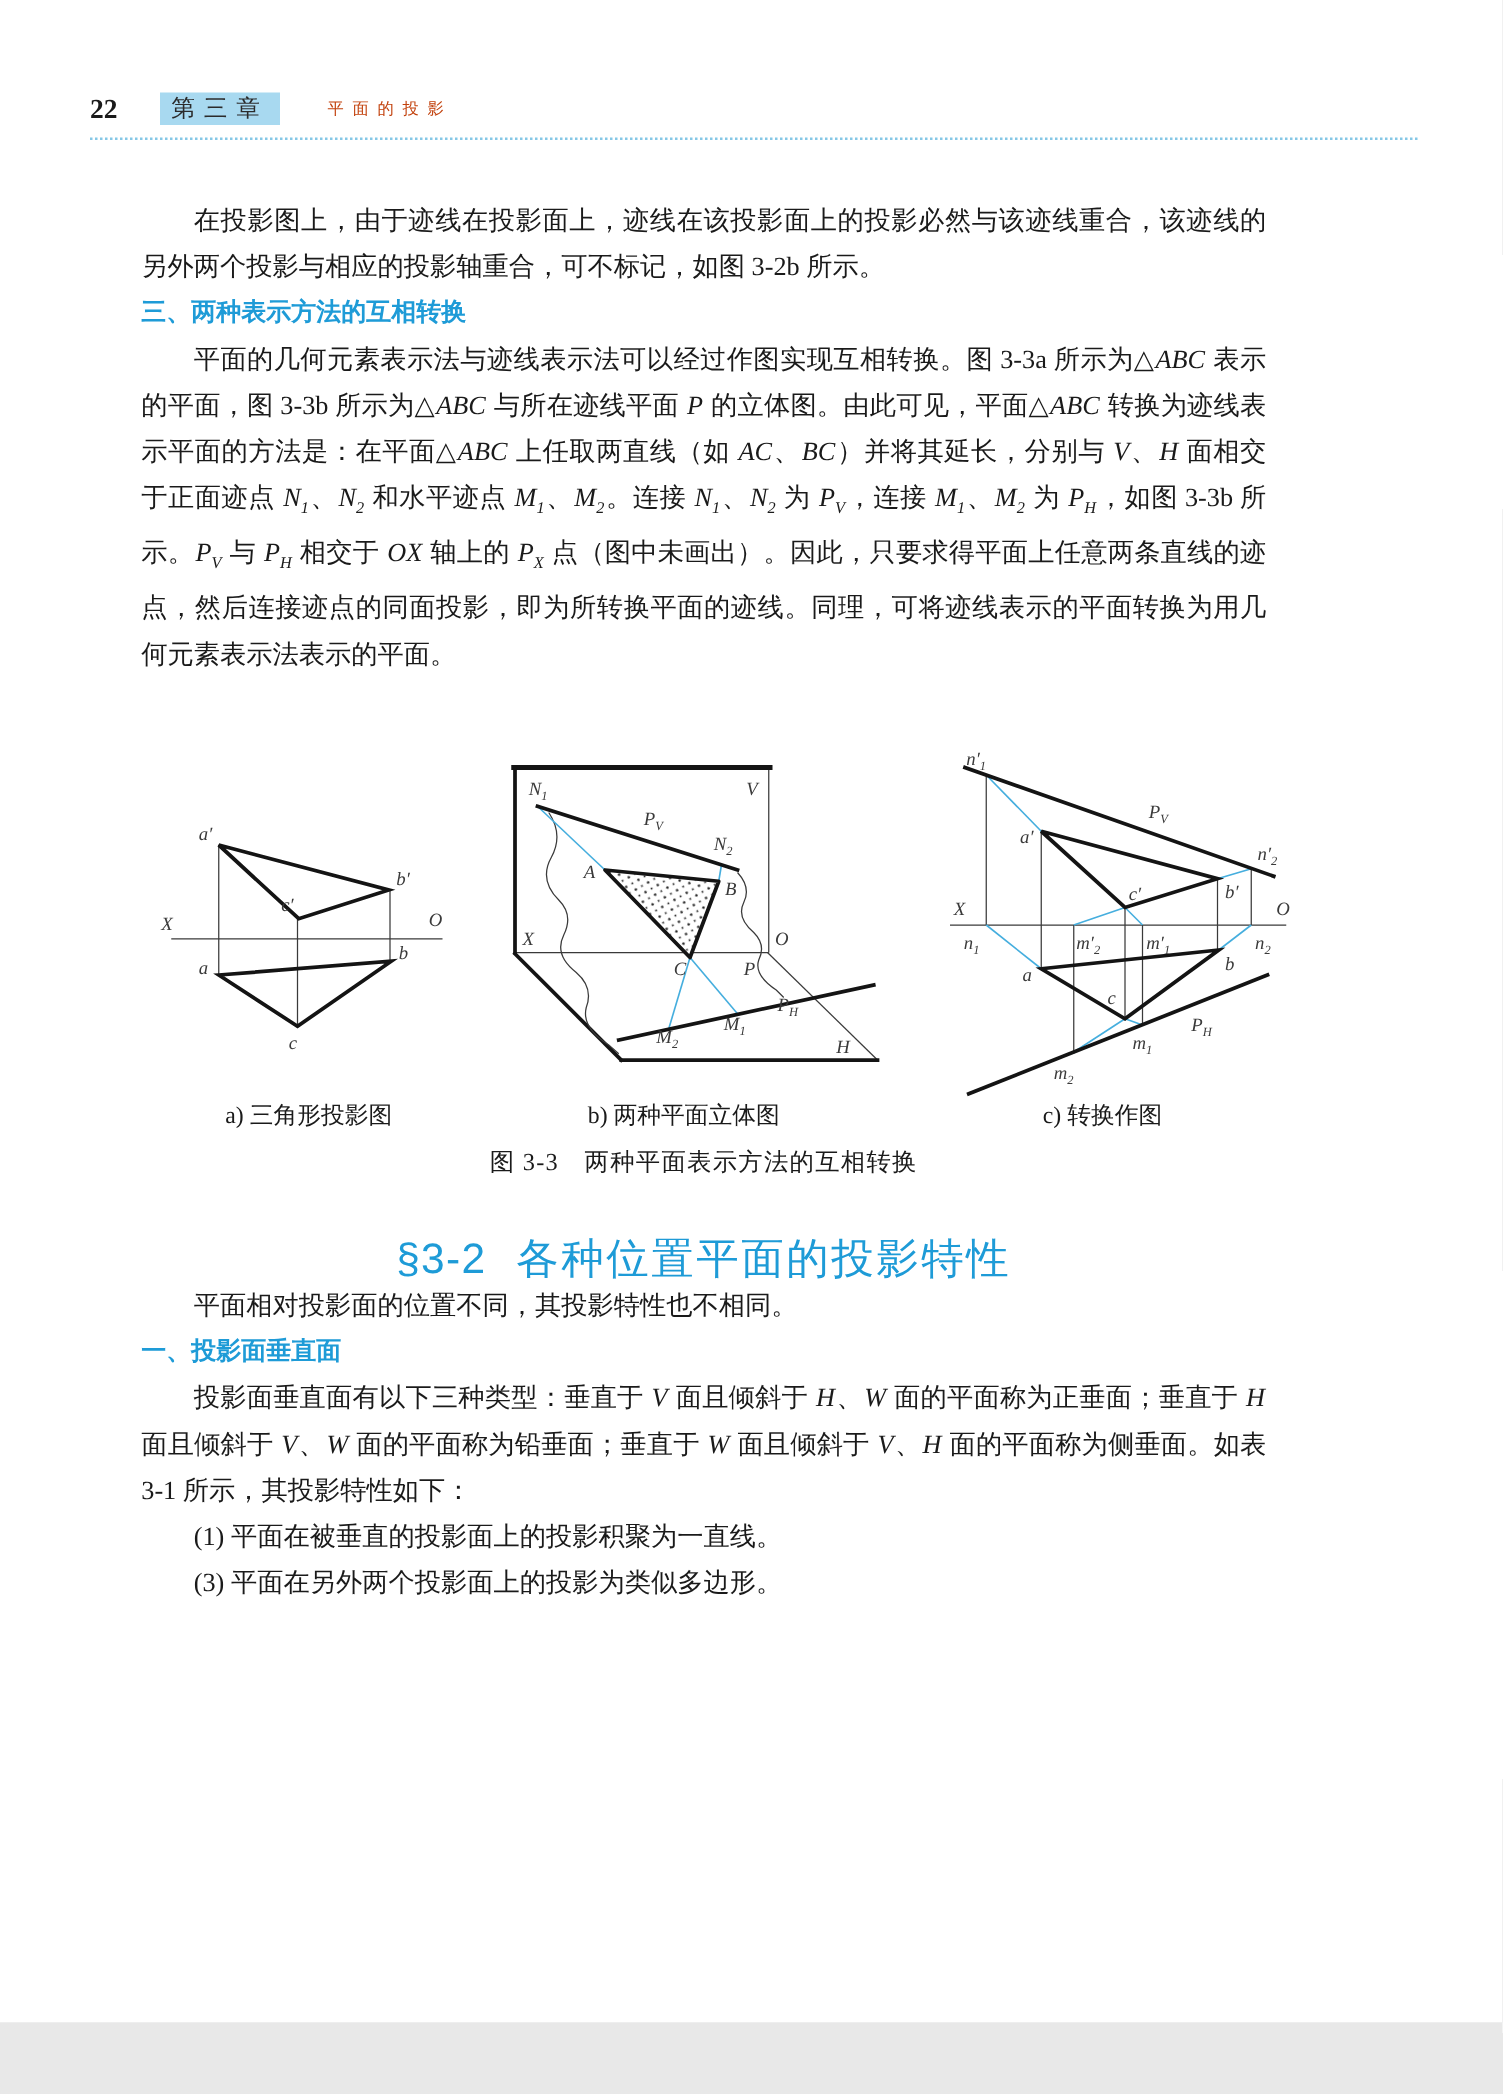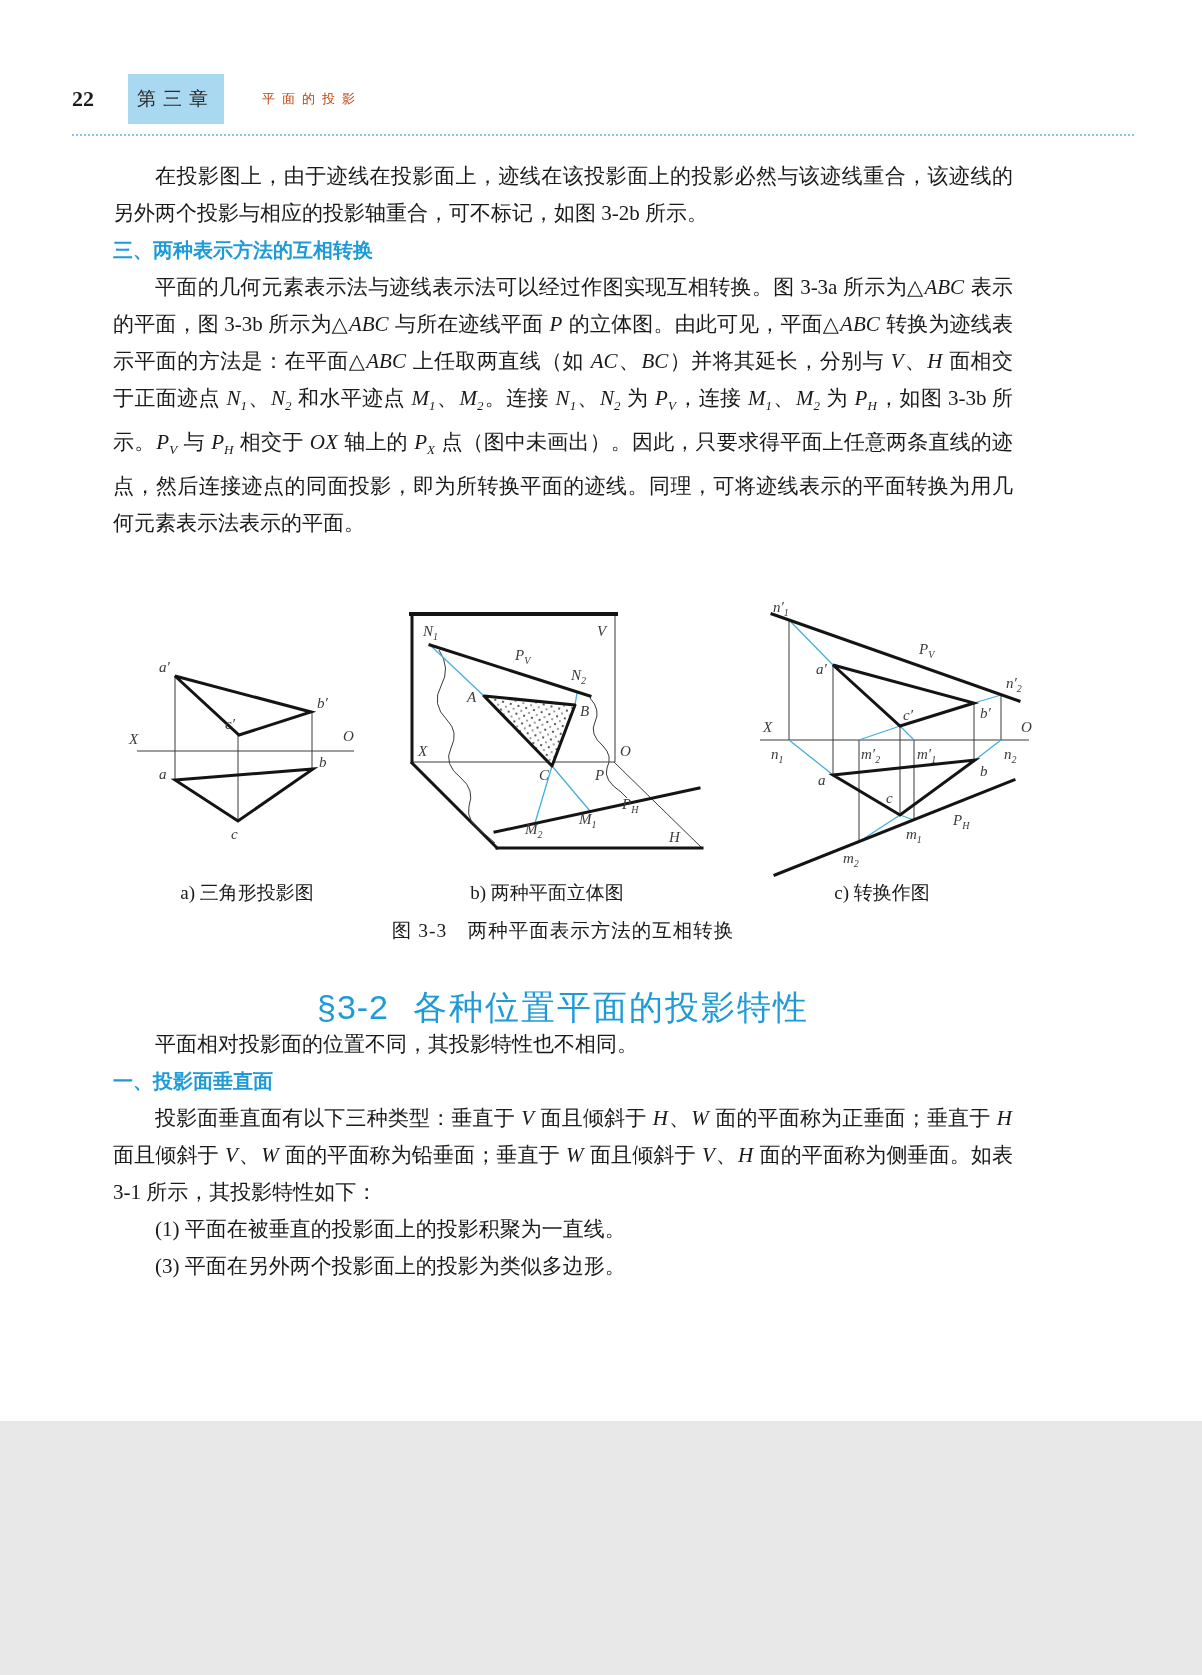--- a/index.html
+++ b/index.html
@@ -1,22 +1,22 @@
 <!DOCTYPE html>
 <html><head>
 <meta charset="utf-8">
 <style>
   html,body{margin:0;padding:0;background:#e8e8e8;}
-  .page{position:relative;width:1202px;height:1421px;margin:0 auto;background:#ffffff;
+  .page{position:relative;width:1202px;height:1618px;margin:0 auto;background:#ffffff;
         font-family:"Liberation Serif","DejaVu Serif",serif;color:#1a1a1a;overflow:hidden;}
   
   .header{position:absolute;left:72px;top:74px;width:1062px;border-bottom:2px dotted #85c7e6;
           padding-bottom:10px;display:flex;align-items:center;}
   .pagenum{font-weight:bold;font-size:22px;margin-right:34px;}
-  .badge{background:var(--badge,#a8d9f0);padding:12px 9px;letter-spacing:7px;margin-right:38px;
+  .badge{background:var(--badge,#a8d9f0);padding:0 9px;letter-spacing:7px;margin-right:38px;
          font-family:"Liberation Sans",sans-serif;font-size:19px;color:#2b2b2b;}
   .chapter{letter-spacing:7px;font-family:"Liberation Sans",sans-serif;font-size:13px;color:#c2410c;}
   
   .content{position:absolute;left:113px;top:158px;width:900px;font-size:21px;line-height:37px;text-align:justify;}
   .content p{margin:0;}
   .ind{text-indent:2em;}
   .bluehead{color:var(--accent,#1e9bd7);font-family:Liberation Serif, serif;font-weight:bold;
             font-size:20px;margin-left:2em;line-height:37px;}
   .mv{font-style:italic;padding:0 1px;}
   sub{font-size:0.62em;}

